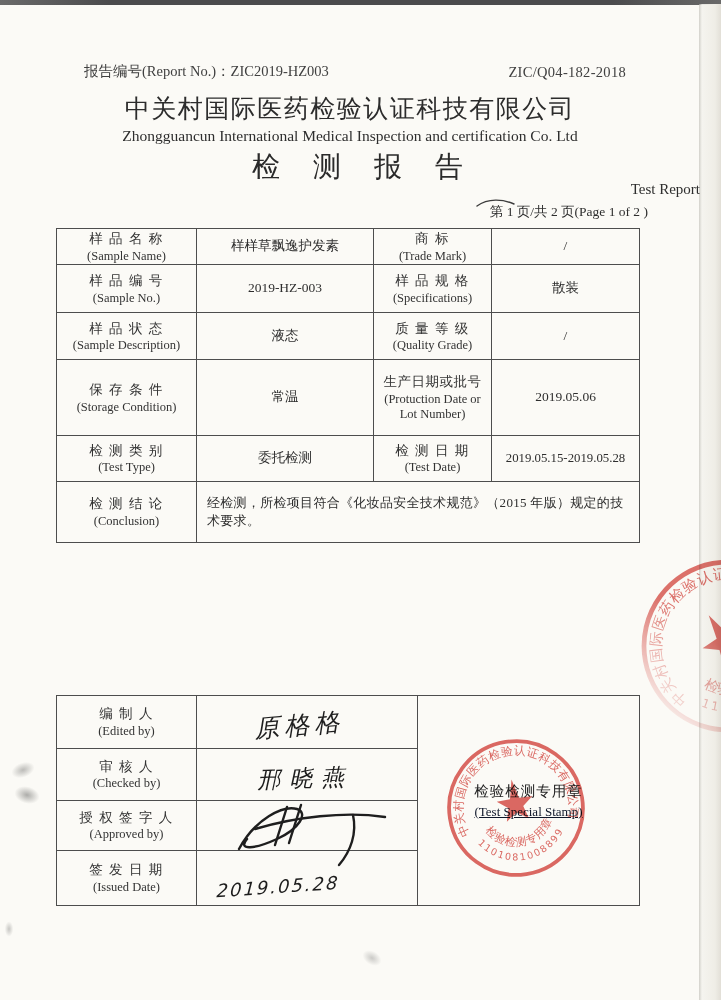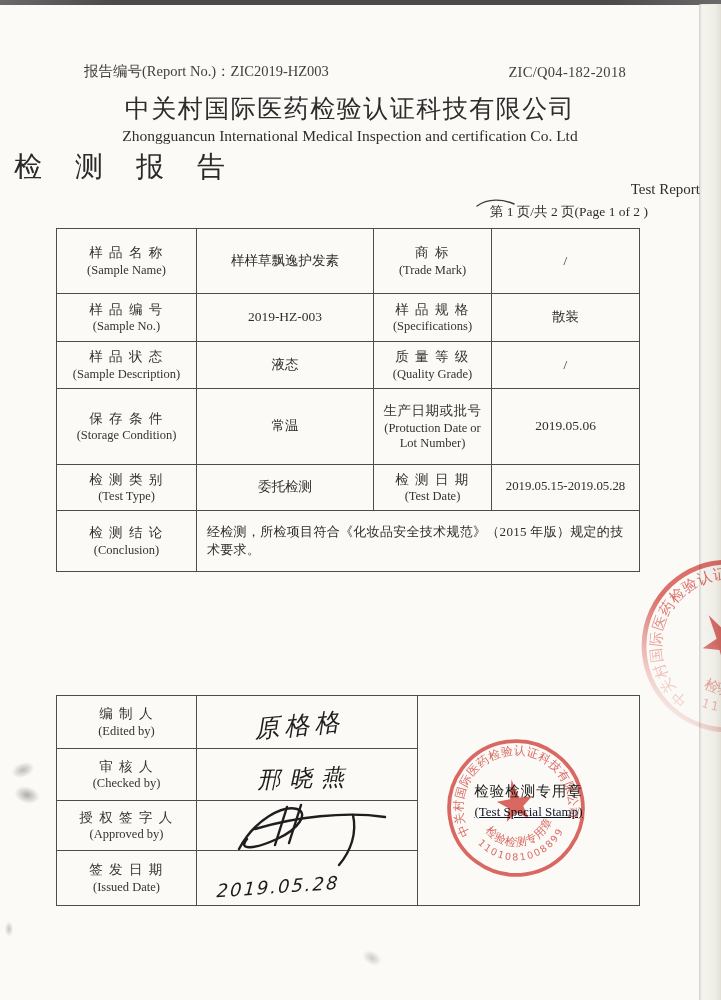--- a/index.html
+++ b/index.html
@@ -15,21 +15,21 @@
   .scan-right{position:absolute;left:699px;top:4px;width:22px;height:996px;
     background:linear-gradient(to right,rgba(176,174,166,.55) 0px,rgba(244,243,238,.9) 3px,#efede6 16px,#e2dfd7 22px);}
   .smudge{position:absolute;border-radius:50%;}
   
   .hdr-line{position:absolute;top:62px;left:0;width:721px;height:20px;font-size:14.5px;color:#404040;}
   .hdr-report{position:absolute;left:84px;top:0;}
   .hdr-code{position:absolute;right:95px;top:2px;letter-spacing:.3px;}
   .company-cn{position:absolute;top:92px;left:0;width:700px;text-align:center;
     font-size:25px;letter-spacing:1.5px;color:#2c2c2c;font-family:"Liberation Sans","DejaVu Sans",sans-serif;font-weight:400;}
   .company-en{position:absolute;top:127px;left:0;width:700px;text-align:center;font-size:15.5px;color:#2e2e2e;}
-  .title-cn{position:absolute;top:148px;left:14px;width:700px;
+  .title-cn{position:absolute;top:148px;left:14px;width:700px;text-align:center;
     font-size:28px;letter-spacing:13px;color:#2a2a2a;}
   .title-en{position:absolute;top:181px;left:0;width:700px;text-align:right;font-size:15px;color:#2e2e2e;}
   .page-info{position:absolute;top:203px;right:73px;font-size:13.5px;color:#2e2e2e;}
   .swoosh{position:absolute;left:476px;top:197px;}
   
   table{border-collapse:collapse;table-layout:fixed;}
   .tbl{position:absolute;left:56px;width:583px;}
   .tbl1{top:228px;}
   .tbl2{top:695px;}
   td{border:1px solid #4d4d4d;padding:0;vertical-align:middle;overflow:visible;}
@@ -82,21 +82,21 @@
   </svg>
 
 <table class="tbl tbl1">
   <colgroup>
       <col style="width:140px">
       <col style="width:177px">
       <col style="width:118px">
       <col style="width:148px">
     </colgroup>
   <tbody>
-      <tr style="height:65px">
+      <tr style="height:36px">
     <td class="lblcell">
           <span class="lbl-cn">样 品 名 称</span>
           <span class="lbl-en">(Sample Name)</span>
         </td>
     <td class="valcell">样样草飘逸护发素</td>
     <td class="lblcell">
           <span class="lbl-cn">商  标</span>
           <span class="lbl-en">(Trade Mark)</span>
         </td>
     <td class="valcell">/</td>

